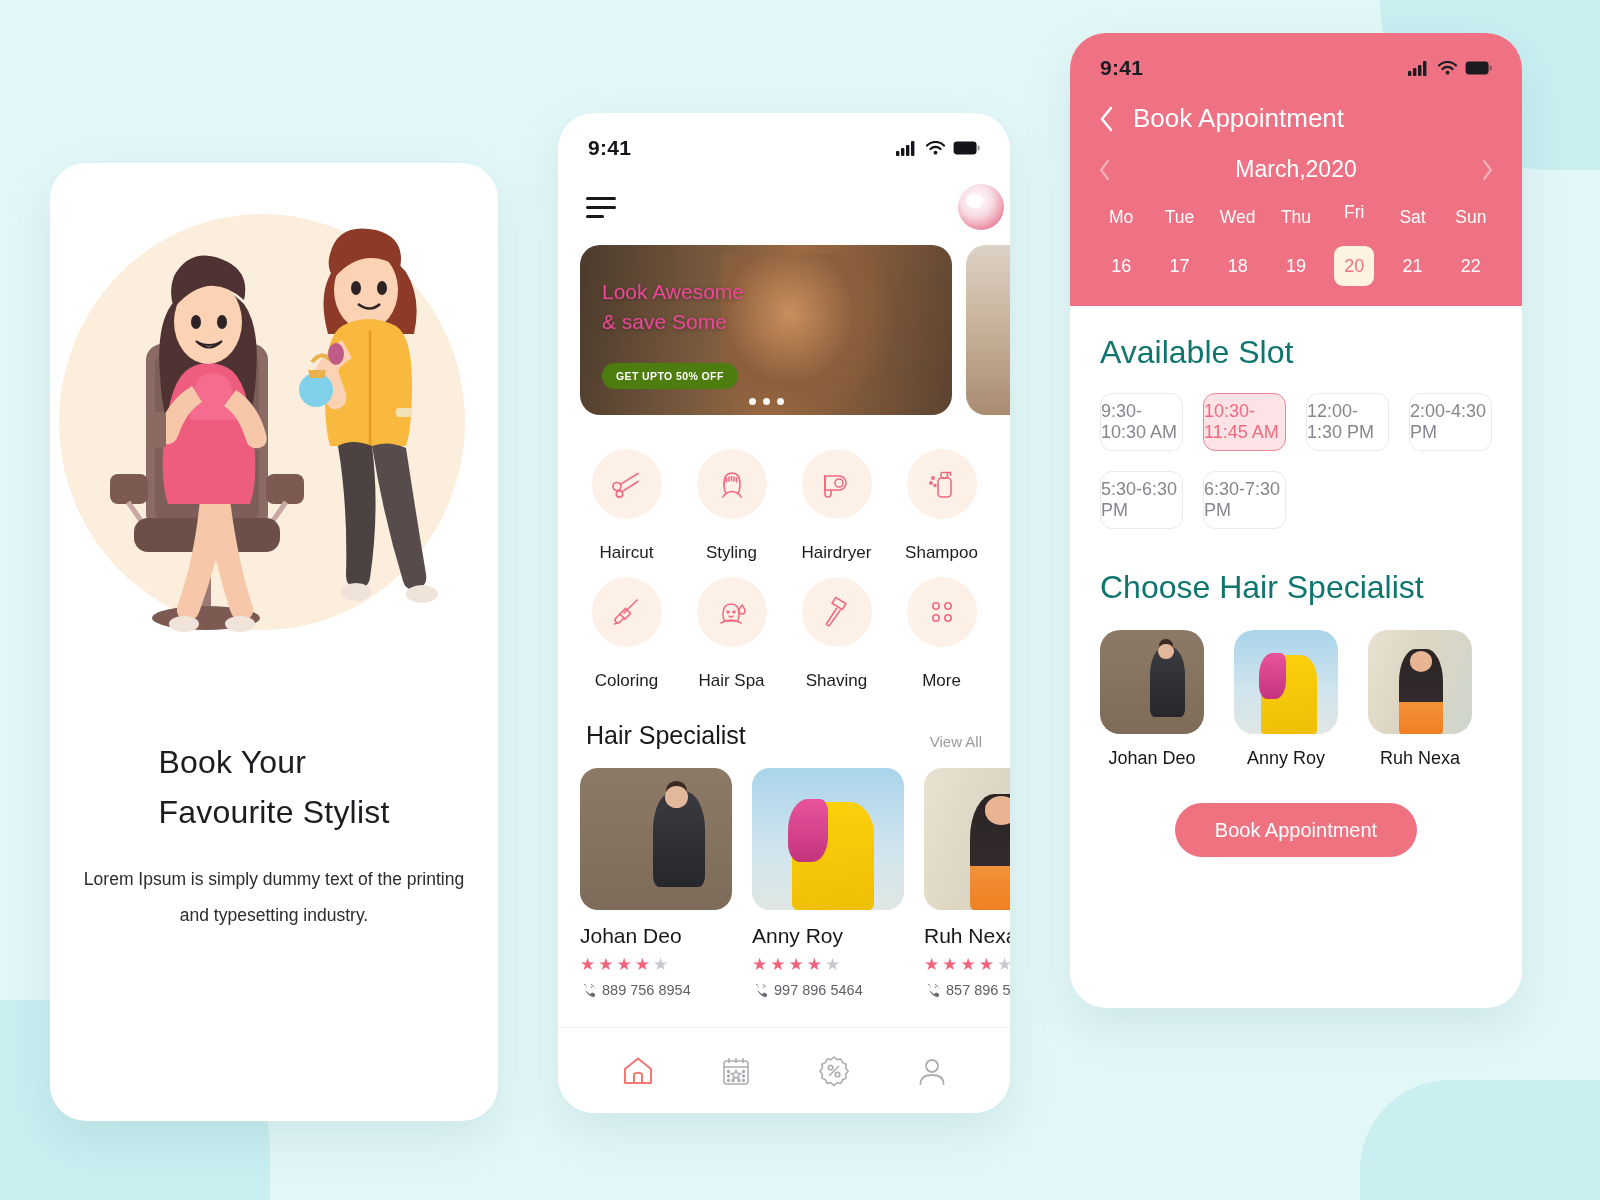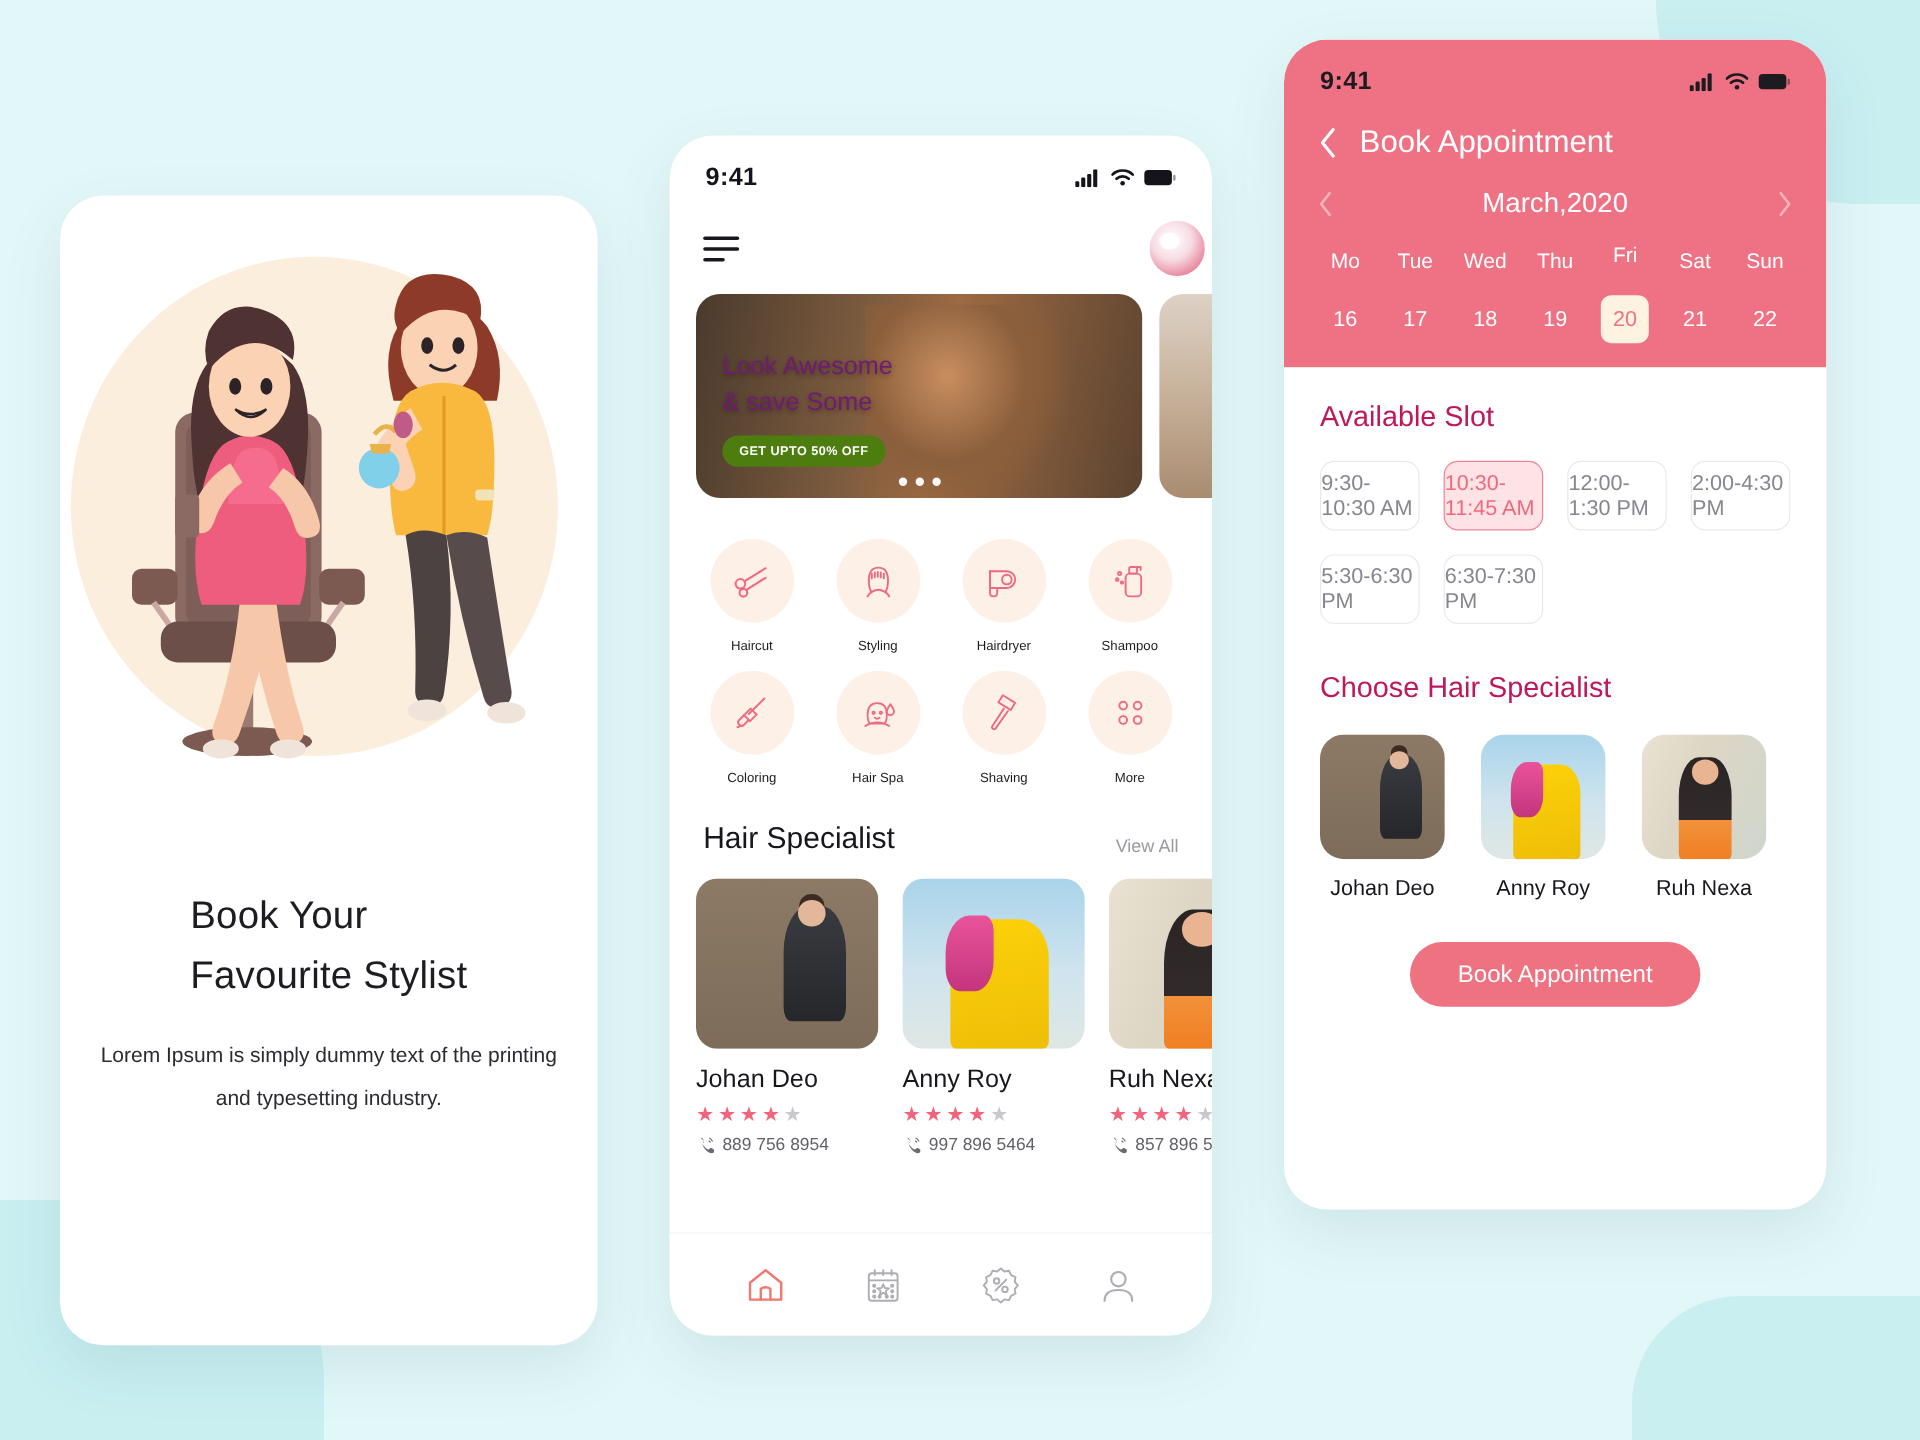--- a/index.html
+++ b/index.html
@@ -46,35 +46,35 @@
   #hamburger i:nth-child(1){ width: 30px; }
   #hamburger i:nth-child(2){ width: 30px; }
   #hamburger i:nth-child(3){ width: 18px; }
   #avatar { width: 46px; height: 46px; border-radius: 50%; overflow: hidden;
             margin-right: -22px; position: relative; }
 
   #banner-row { display: flex; gap: 14px; padding: 0 22px; }
   .banner { height: 170px; border-radius: 20px; position: relative; overflow: hidden; flex-shrink: 0; }
   #banner1 { width: 372px; }
   #banner2 { width: 120px; }
-  .banner-txt { position: absolute; left: 22px; top: 46px; color: #701a75;
+  .banner-txt { position: absolute; left: 22px; top: 32px; color: #ec4899;
                 font-size: 21px; line-height: 30px; text-shadow: 0 1px 4px rgba(0,0,0,.35); }
   #banner-badge { position: absolute; left: 22px; top: 118px; background: #4d7c0f;
                   color: #fff; font-size: 10.5px; font-weight: 700; letter-spacing: .4px;
                   padding: 7px 14px; border-radius: 14px; }
   #banner-dots { position: absolute; bottom: 10px; left: 0; right: 0;
                  display: flex; justify-content: center; gap: 7px; }
   #banner-dots span { width: 7px; height: 7px; border-radius: 50%; background: #fff; opacity: .95; }
 
   #svc-grid { display: grid; grid-template-columns: repeat(4, 1fr);
               row-gap: 14px; padding: 34px 16px 0 16px; }
   .svc { display: flex; flex-direction: column; align-items: center; cursor: pointer; }
   .svc-ic { width: 70px; height: 70px; border-radius: 50%; background: #fdf0e7;
             display: flex; align-items: center; justify-content: center; }
-  .svc-lb { margin-top: 14px; font-size: 11px; color: #1d1d21; }
+  .svc-lb { margin-top: 24px; font-size: 17px; color: #1d1d21; }
 
   #spec-head { display: flex; align-items: flex-end; justify-content: space-between;
                padding: 30px 28px 0 28px; }
   #spec-title { font-size: 25px; color: #17171c; }
   #view-all { font-size: 15px; color: #9a9a9f; cursor: pointer; }
   #spec-row { display: flex; gap: 20px; padding: 18px 22px 0 22px; }
   .spec-card { width: 152px; flex-shrink: 0; }
   .spec-img { width: 152px; height: 142px; border-radius: 18px; overflow: hidden; position: relative; }
   .spec-name { margin-top: 14px; font-size: 21px; color: #17171c; white-space: nowrap; }
   .stars { margin-top: 6px; font-size: 17px; letter-spacing: 3px; color: #f2647c; }
@@ -103,21 +103,21 @@
   .dow { flex: 1; text-align: center; color: #ffffff; font-size: 17.5px; }
   .dow.sel { transform: translateY(-5px); }
   #date-row { margin-top: 18px; }
   .date-cell { flex: 1; display: flex; align-items: center; justify-content: center; }
   .date-pill { width: 40px; height: 40px; display: flex; align-items: center;
                justify-content: center; color: #fff; font-size: 18px;
                border-radius: 9px; cursor: pointer; }
   .date-pill.sel { background: #fdf3e0; color: #ef7281; }
 
   #s3-body { padding: 0 30px; }
-  .sec-title { font-size: 24px; color: #be185d; }
+  .sec-title { font-size: 32px; color: #0f766e; }
   #slot-sec-title { margin-top: 28px; }
   #slot-grid { display: grid; grid-template-columns: 1fr 1fr 1fr 1fr; gap: 20px; margin-top: 22px; }
   .slot { height: 58px; border-radius: 12px; border: 1.5px solid #e9e9ec; background: #fff;
           display: flex; align-items: center; justify-content: center;
           font-size: 18px; color: #86868e; cursor: pointer;
           font-family: "Liberation Sans", sans-serif; }
   .slot.sel { background: #fde2e6; border-color: #f08496; color: #ef6a7d; }
 
   #chooser-title { margin-top: 40px; }
   #chooser-row { display: flex; gap: 30px; margin-top: 24px; }

